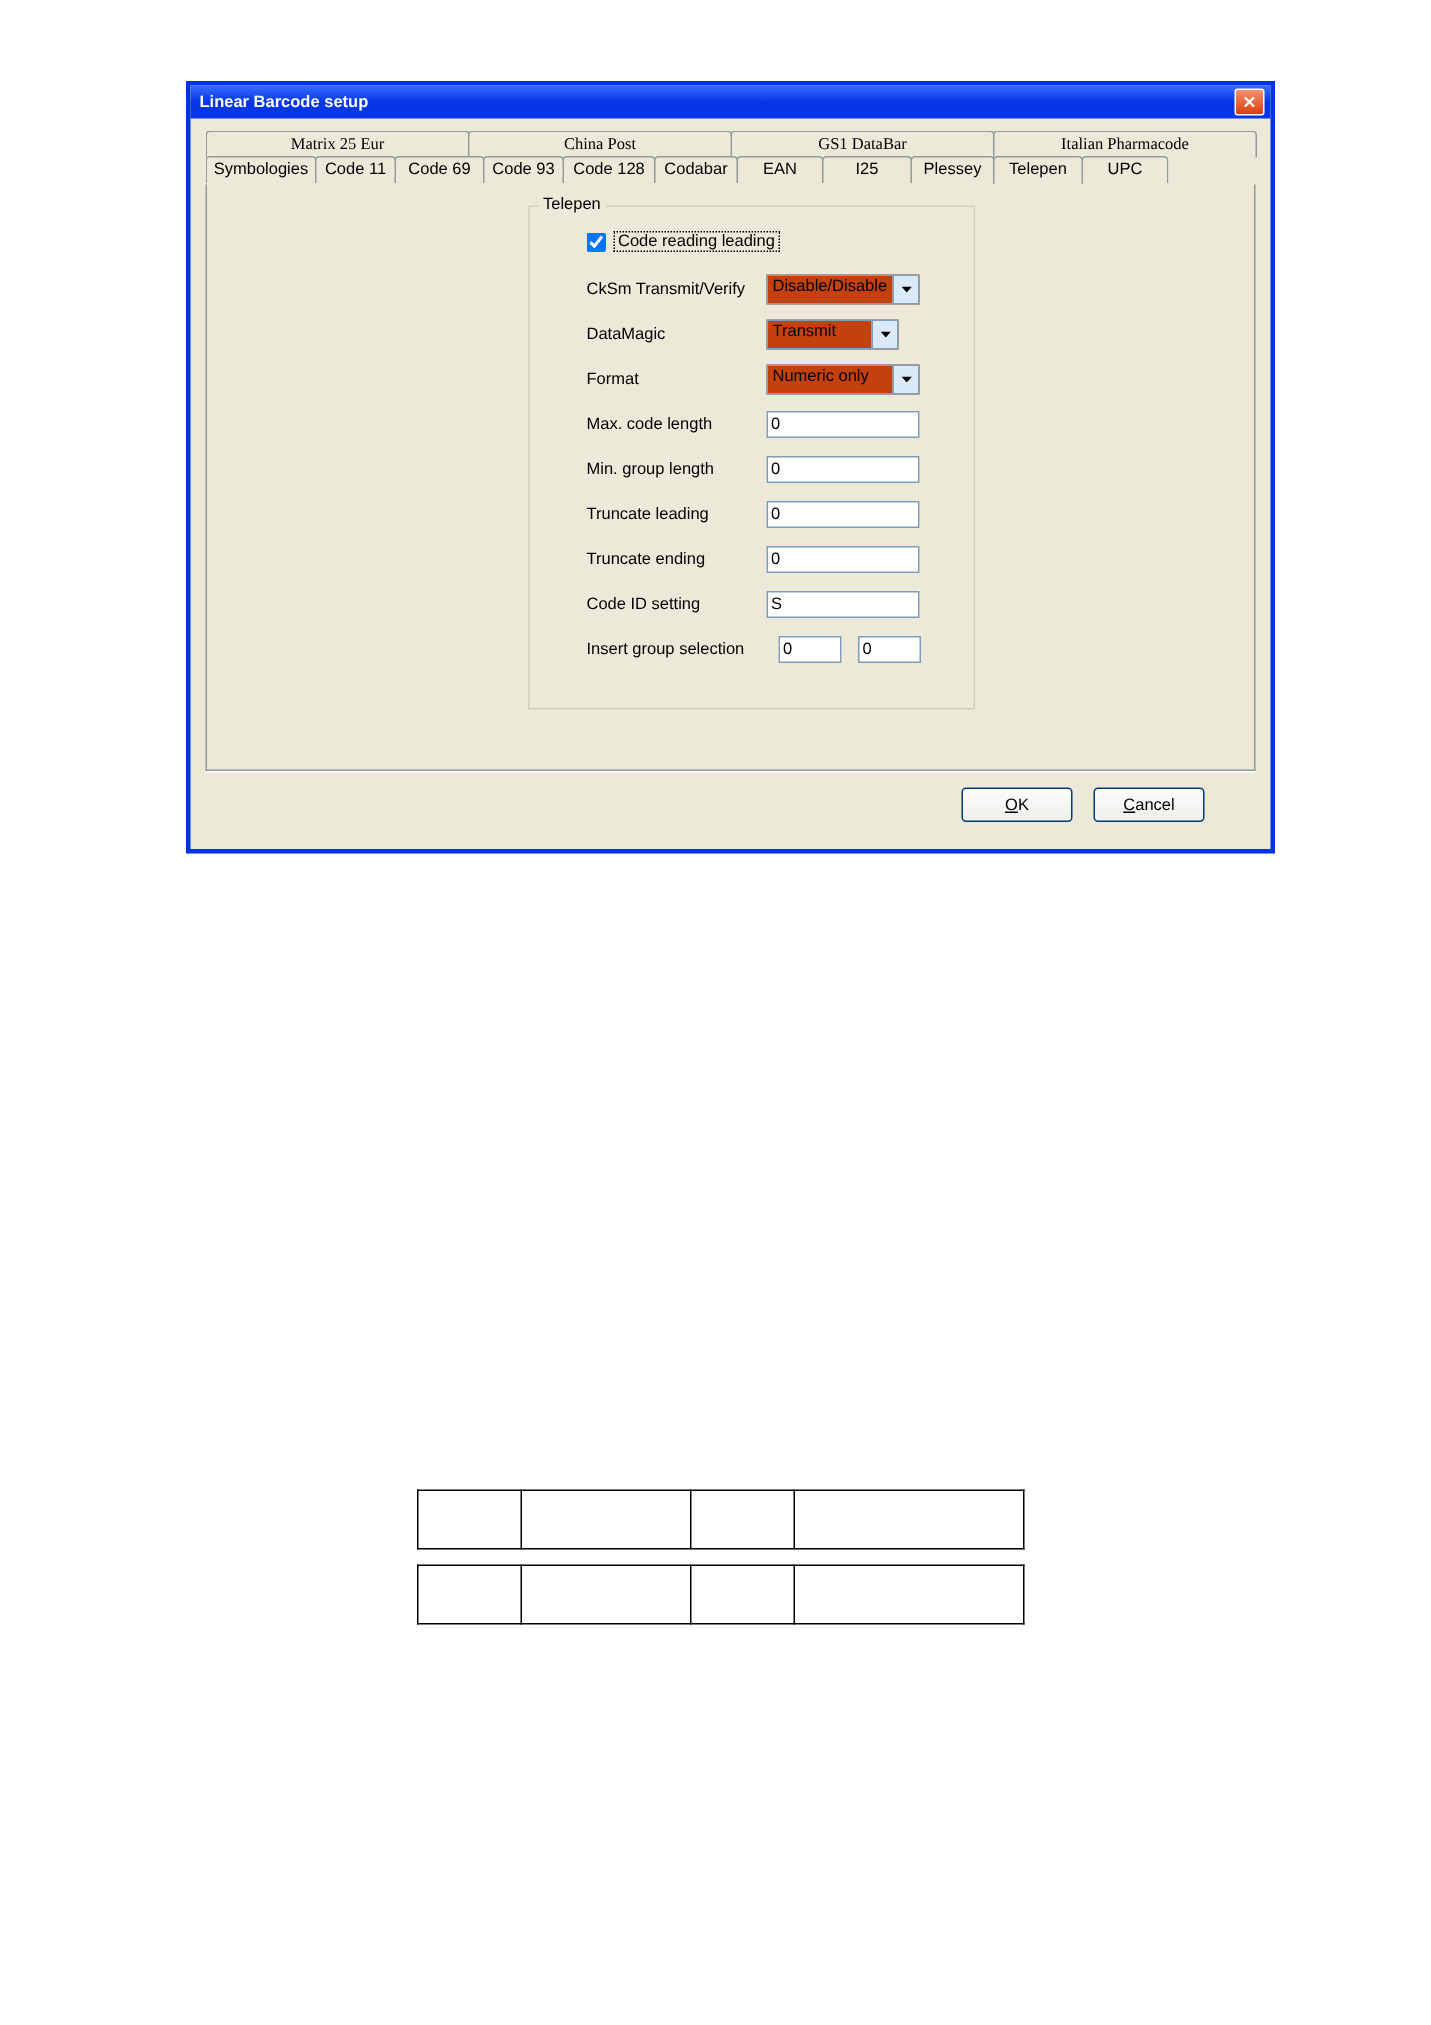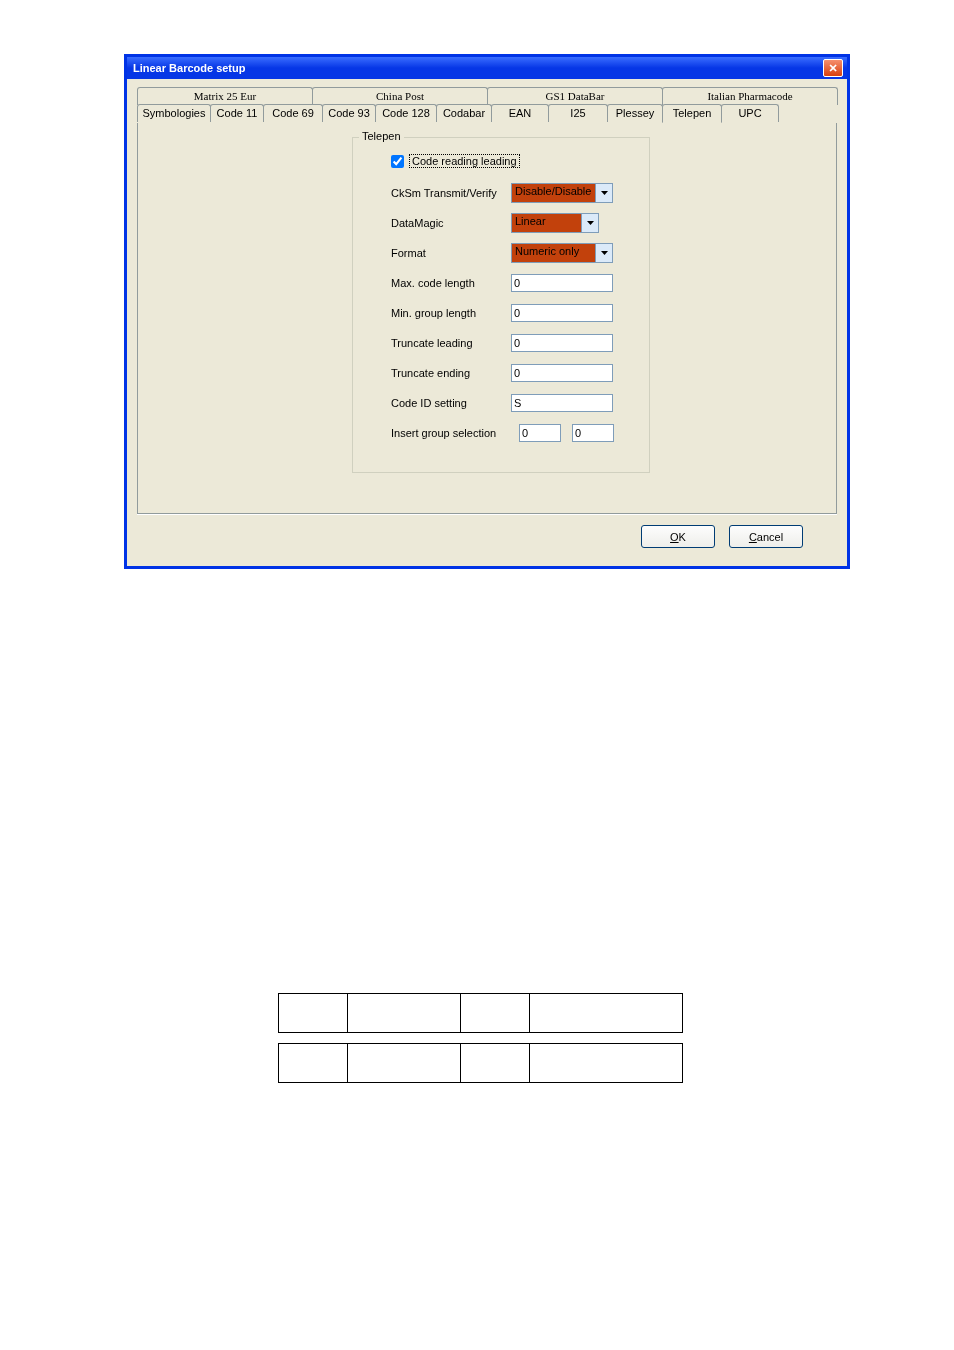--- a/index.html
+++ b/index.html
@@ -95,21 +95,21 @@
                     </svg>
                   </span>
               </div>
             </div>
           </div>
 
           <div class="row-field">
             <span class="lab">DataMagic</span>
             <div class="ctrl">
               <div class="combo" style="width:86px">
-                <span class="val">Linear</span>
+                <span class="val">Transmit</span>
                 <span class="arrow">
                     <svg class="tri" viewBox="0 0 7 4">
                       <polygon points="0,0 7,0 3.5,4" fill="#000"></polygon>
                     </svg>
                   </span>
               </div>
             </div>
           </div>
 
           <div class="row-field">

